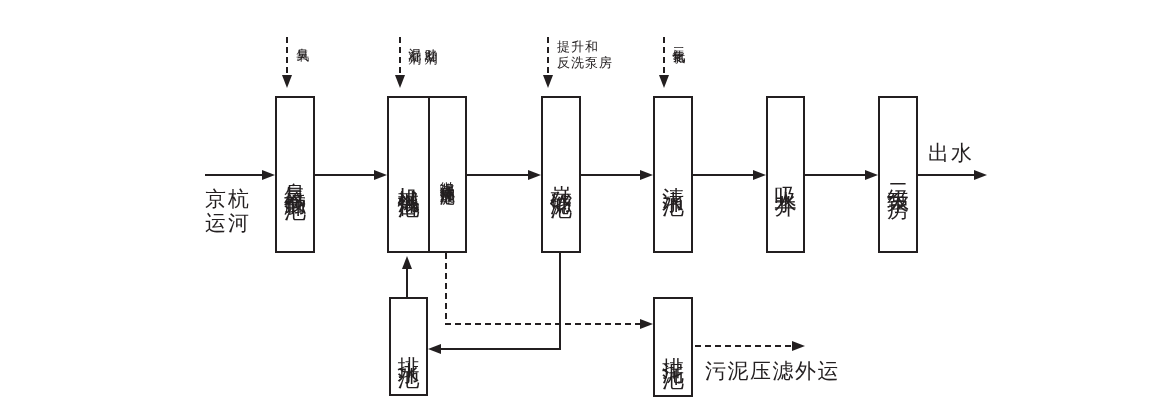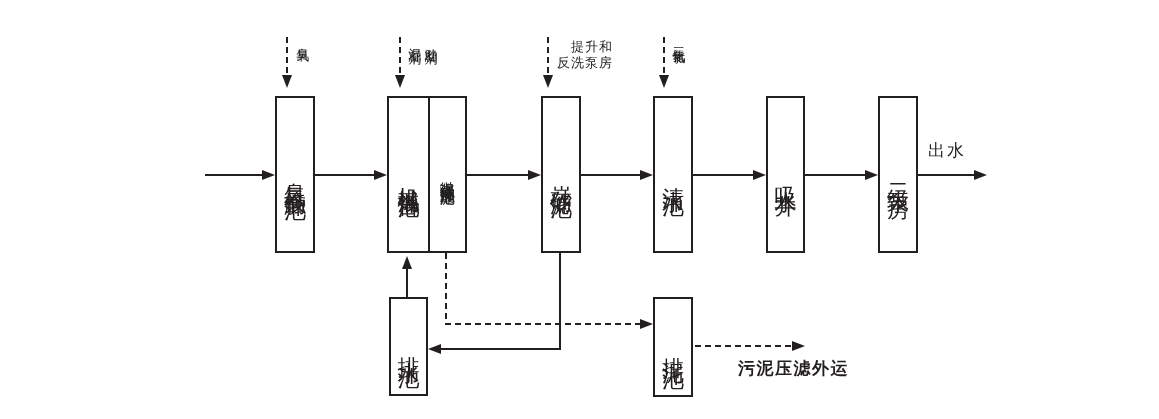--- a/index.html
+++ b/index.html
@@ -28,39 +28,41 @@
     display: flex;
     align-items: center;
     justify-content: center;
   }
   .cell.c2 { border-left: 2px solid var(--ink); flex: 1; }
   .v-rl { writing-mode: vertical-rl; text-orientation: upright; white-space: pre-line; }
   .v-lr { writing-mode: vertical-lr; text-orientation: upright; white-space: pre-line; }
   .fs-box  { font-size: 22px; letter-spacing: 4px; line-height: 1; }
   .fs-box9 { font-size: 15px; letter-spacing: 1px; line-height: 1.15; }
   .fs-note { font-size: 13px; letter-spacing: 1px; line-height: 1.25; }
-  .fs-flow { font-size: 17px; letter-spacing: 2px; line-height: 1.15; }
-  .lbl { position: absolute; white-space: pre-line; text-align: right; }
+  .fs-flow { font-size: 21px; letter-spacing: 2px; line-height: 1.15; }
+  .lbl { position: absolute; white-space: pre-line; }
   .hl { position: absolute; height: 2px; background: var(--ink); }
   .vl { position: absolute; width: 2px; background: var(--ink); }
   .hd { position: absolute; height: 2px;
         background: repeating-linear-gradient(90deg, var(--ink) 0 6px, transparent 6px 10px); }
   .vd { position: absolute; width: 2px;
         background: repeating-linear-gradient(180deg, var(--ink) 0 6px, transparent 6px 10px); }
   .ah { position: absolute; width: 0; height: 0; }
   .ah.r { border-left: 13px solid var(--ink); border-top: 5px solid transparent; border-bottom: 5px solid transparent; }
   .ah.l { border-right: 13px solid var(--ink); border-top: 5px solid transparent; border-bottom: 5px solid transparent; }
   .ah.d { border-top: 13px solid var(--ink); border-left: 5px solid transparent; border-right: 5px solid transparent; }
   .ah.u { border-bottom: 13px solid var(--ink); border-left: 5px solid transparent; border-right: 5px solid transparent; }
 </style>
 </head>
 <body>
 
 <div class="canvas">
 
+  <div class="lbl fs-flow" style="left:205px; top:187px;">京杭
+运河</div>
   <div class="hl" style="left:205px; top:174px; width:57px;"></div>
   <div class="ah r" style="left:262px; top:170px;"></div>
 
   <div class="box" style="left:275px; top:96px; width:40px; height:157px;">
     <span class="v-rl fs-box">臭氧接触池</span>
   </div>
 
   <div class="hl" style="left:315px; top:174px; width:59px;"></div>
   <div class="ah r" style="left:374px; top:170px;"></div>
 
@@ -135,15 +137,15 @@
 
   <div class="vl" style="left:559px; top:253px; height:96px;"></div>
   <div class="hl" style="left:441px; top:348px; width:120px;"></div>
   <div class="ah l" style="left:428px; top:344px;"></div>
 
   <div class="box" style="left:653px; top:297px; width:40px; height:100px;">
     <span class="v-rl fs-box" style="letter-spacing:5px;">排泥池</span>
   </div>
   <div class="hd" style="left:695px; top:345px; width:97px;"></div>
   <div class="ah r" style="left:792px; top:341px;"></div>
-  <div class="lbl fs-flow" style="left:738px; top:359px; letter-spacing:1.5px;font-weight:bold;">污泥压滤外运</div>
+  <div class="lbl fs-flow" style="left:705px; top:359px; letter-spacing:1.5px;">污泥压滤外运</div>
 
 </div>
 
 </body></html>

